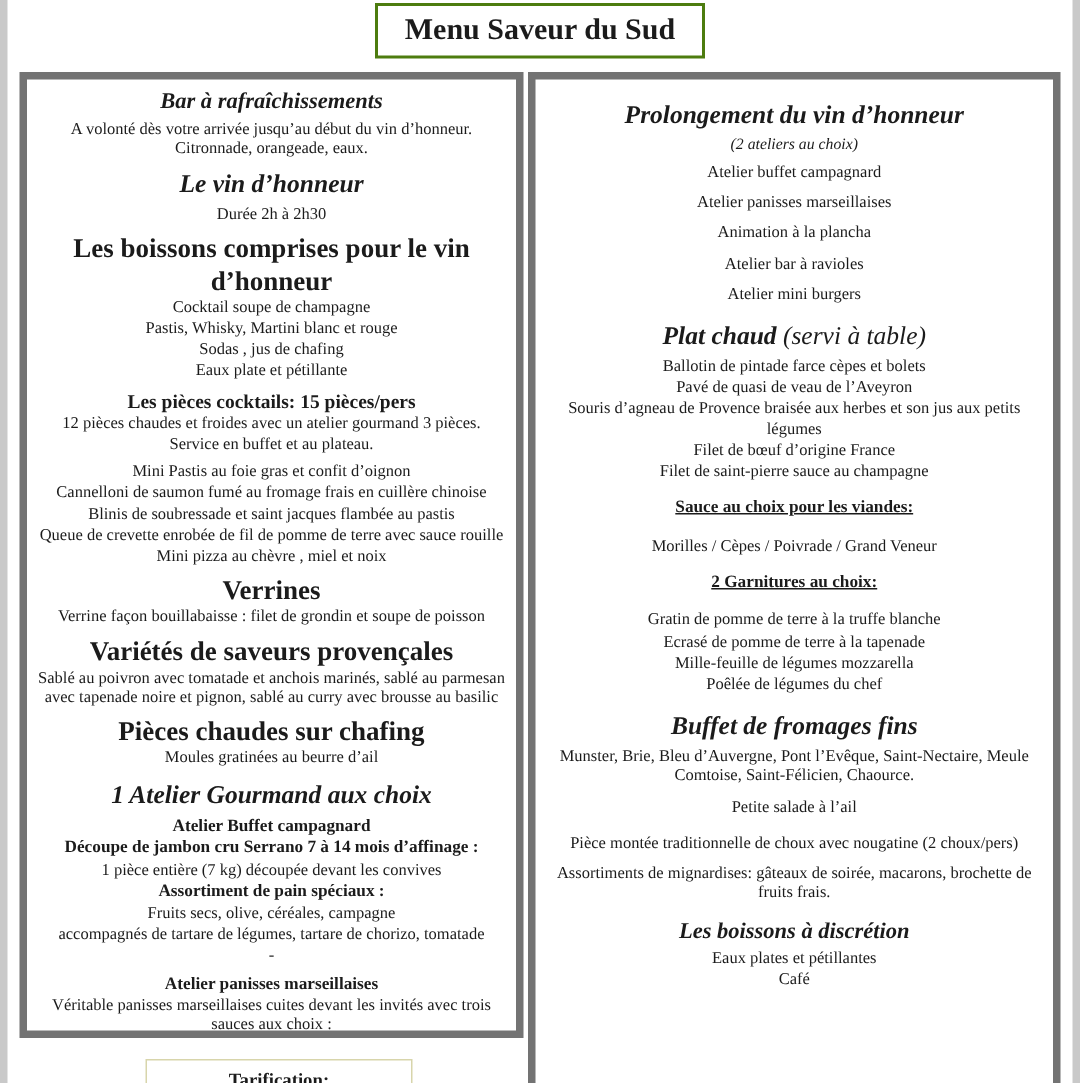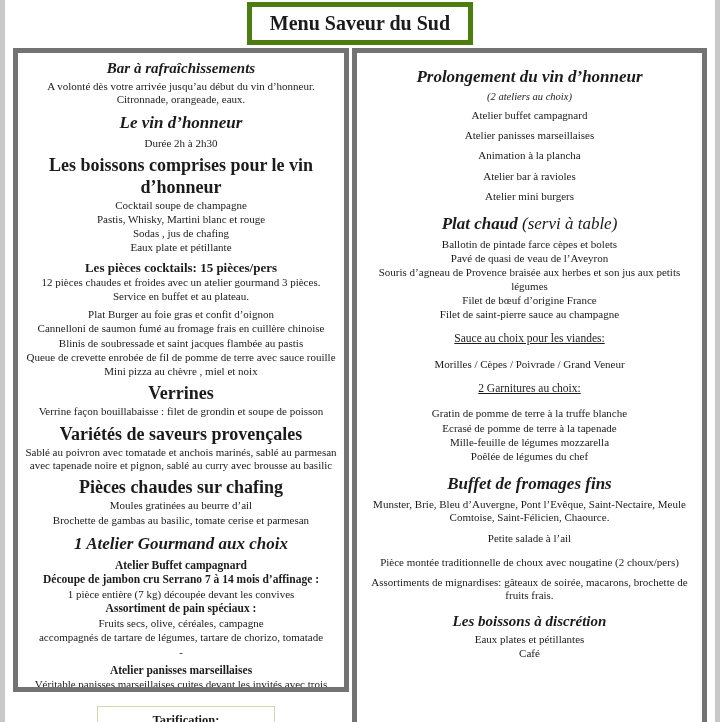--- a/index.html
+++ b/index.html
@@ -7,39 +7,39 @@
     width:720px;height:722px;position:relative;overflow:hidden;
     background:#ffffff;color:#1b1b1b;
     font-family:"Liberation Serif", serif;
   }
   .edge{position:absolute;top:0;bottom:0;width:5px;background:#c9c9c9;}
   .edge.left{left:0;}
   .edge.right{right:0;}
 
   .title-wrap{position:absolute;top:2px;left:0;right:0;text-align:center;}
   .title-box{
-    display:inline-block;border:5px solid #4d7c0f;background:#fff;
+    display:inline-block;border:2px solid #4d7c0f;background:#fff;
     padding:5px 18px;font-size:20px;font-weight:bold;
   }
 
   .columns{position:absolute;left:13px;top:48px;width:694px;display:flex;gap:3px;align-items:flex-start;}
   .panel{box-sizing:border-box;border:5px solid #737373;background:#fff;text-align:center;overflow:hidden;}
   .col-left{width:336px;height:644px;padding:6px 5px;}
   .col-right{width:355px;height:700px;padding:7px 8px;}
 
   .section{margin-bottom:5px;}
   .col-right .section{margin-bottom:11px;}
 
   .h{line-height:1.18;}
   .h-md{font-size:15px;font-weight:bold;font-style:italic;margin:1px 0 2px;}
   .h-lg{font-size:17px;font-weight:bold;font-style:italic;margin:7px 0 4px;}
   .h-bold{font-size:18px;font-weight:bold;margin:4px 0 1px;}
   .h-bold-lg{font-size:13px;font-weight:bold;margin:4px 0 1px;}
   .h-bold-sm{font-size:11.5px;font-weight:bold;margin:3px 0 1px;}
-  .h-underline{font-size:11.5px;font-weight:normal;text-decoration:underline;margin:3px 0 12px;}
+  .h-underline{font-size:11.5px;font-weight:bold;text-decoration:underline;margin:3px 0 12px;}
   .h-suffix{font-weight:normal;font-style:italic;}
   .h-note{font-style:italic;font-size:10.5px;margin:1px 0 7px;}
 
   .line{font-size:11px;line-height:1.2;margin:1px 0;}
   .line-bold{font-weight:bold;font-size:11.5px;}
   .line-spaced{margin:7px 0;}
 
   .tarif-box{
     position:absolute;left:97px;top:706px;width:178px;height:44px;
     box-sizing:border-box;border:1px solid #d8d5ab;background:#fff;
@@ -74,38 +74,37 @@
         <div class="line">Pastis, Whisky, Martini blanc et rouge</div>
         <div class="line">Sodas , jus de chafing</div>
         <div class="line">Eaux plate et pétillante</div>
       </div>
       <div class="section">
         <div class="h h-bold-lg"><span>Les pièces cocktails: 15 pièces/pers</span></div>
         <div class="line">12 pièces chaudes et froides avec un atelier gourmand 3 pièces.</div>
         <div class="line">Service en buffet et au plateau.</div>
       </div>
       <div class="section">
-        <div class="line">Plat Burger au foie gras et confit d’oignon</div>
+        <div class="line">Mini Pastis au foie gras et confit d’oignon</div>
         <div class="line">Cannelloni de saumon fumé au fromage frais en cuillère chinoise</div>
         <div class="line">Blinis de soubressade et saint jacques flambée au pastis</div>
         <div class="line">Queue de crevette enrobée de fil de pomme de terre avec sauce rouille</div>
         <div class="line">Mini pizza au chèvre , miel et noix</div>
       </div>
       <div class="section">
         <div class="h h-bold"><span>Verrines</span></div>
         <div class="line">Verrine façon bouillabaisse : filet de grondin et soupe de poisson</div>
       </div>
       <div class="section">
         <div class="h h-bold"><span>Variétés de saveurs provençales</span></div>
         <div class="line">Sablé au poivron avec tomatade et anchois marinés,  sablé au parmesan avec tapenade noire et pignon,  sablé au curry avec brousse au basilic</div>
       </div>
       <div class="section">
         <div class="h h-bold"><span>Pièces chaudes sur chafing</span></div>
         <div class="line">Moules gratinées au beurre d’ail</div>
-        <div class="line">Brochette de gambas au basilic, tomate cerise et parmesan</div>
       </div>
       <div class="section">
         <div class="h h-lg"><span>1 Atelier Gourmand aux choix</span></div>
       </div>
       <div class="section">
         <div class="h h-bold-sm"><span>Atelier Buffet campagnard</span></div>
         <div class="line line-bold">Découpe de jambon cru Serrano 7 à 14 mois d’affinage :</div>
         <div class="line">1 pièce entière (7 kg) découpée devant les convives</div>
         <div class="line line-bold">Assortiment de pain spéciaux :</div>
         <div class="line">Fruits secs, olive, céréales, campagne</div>

